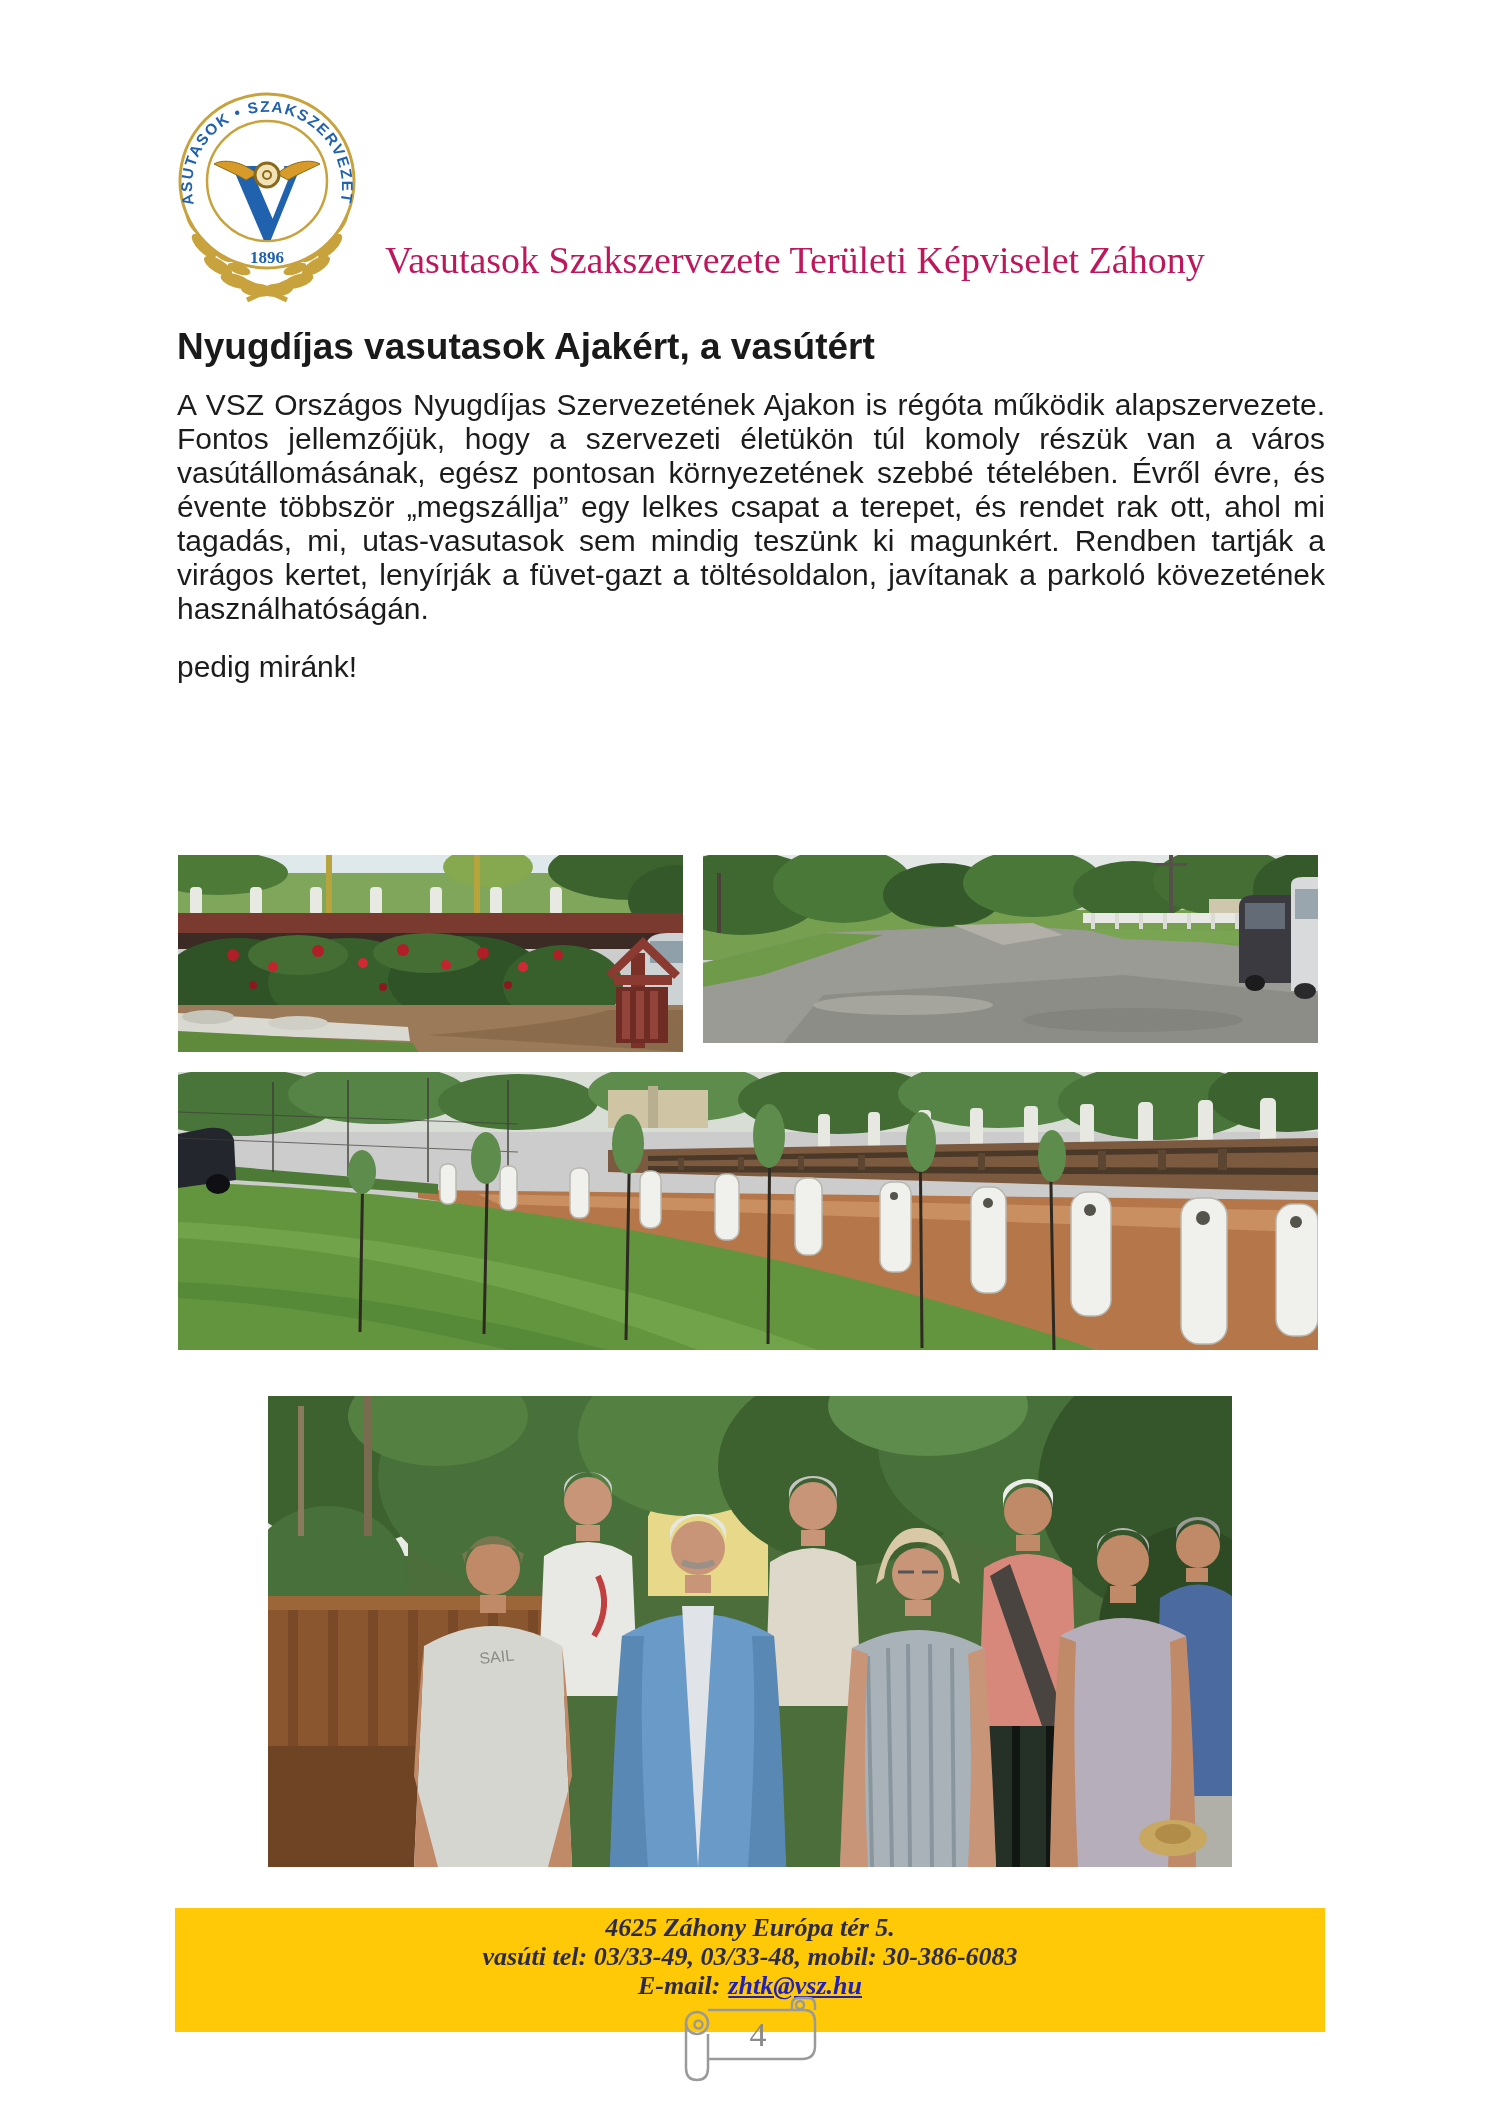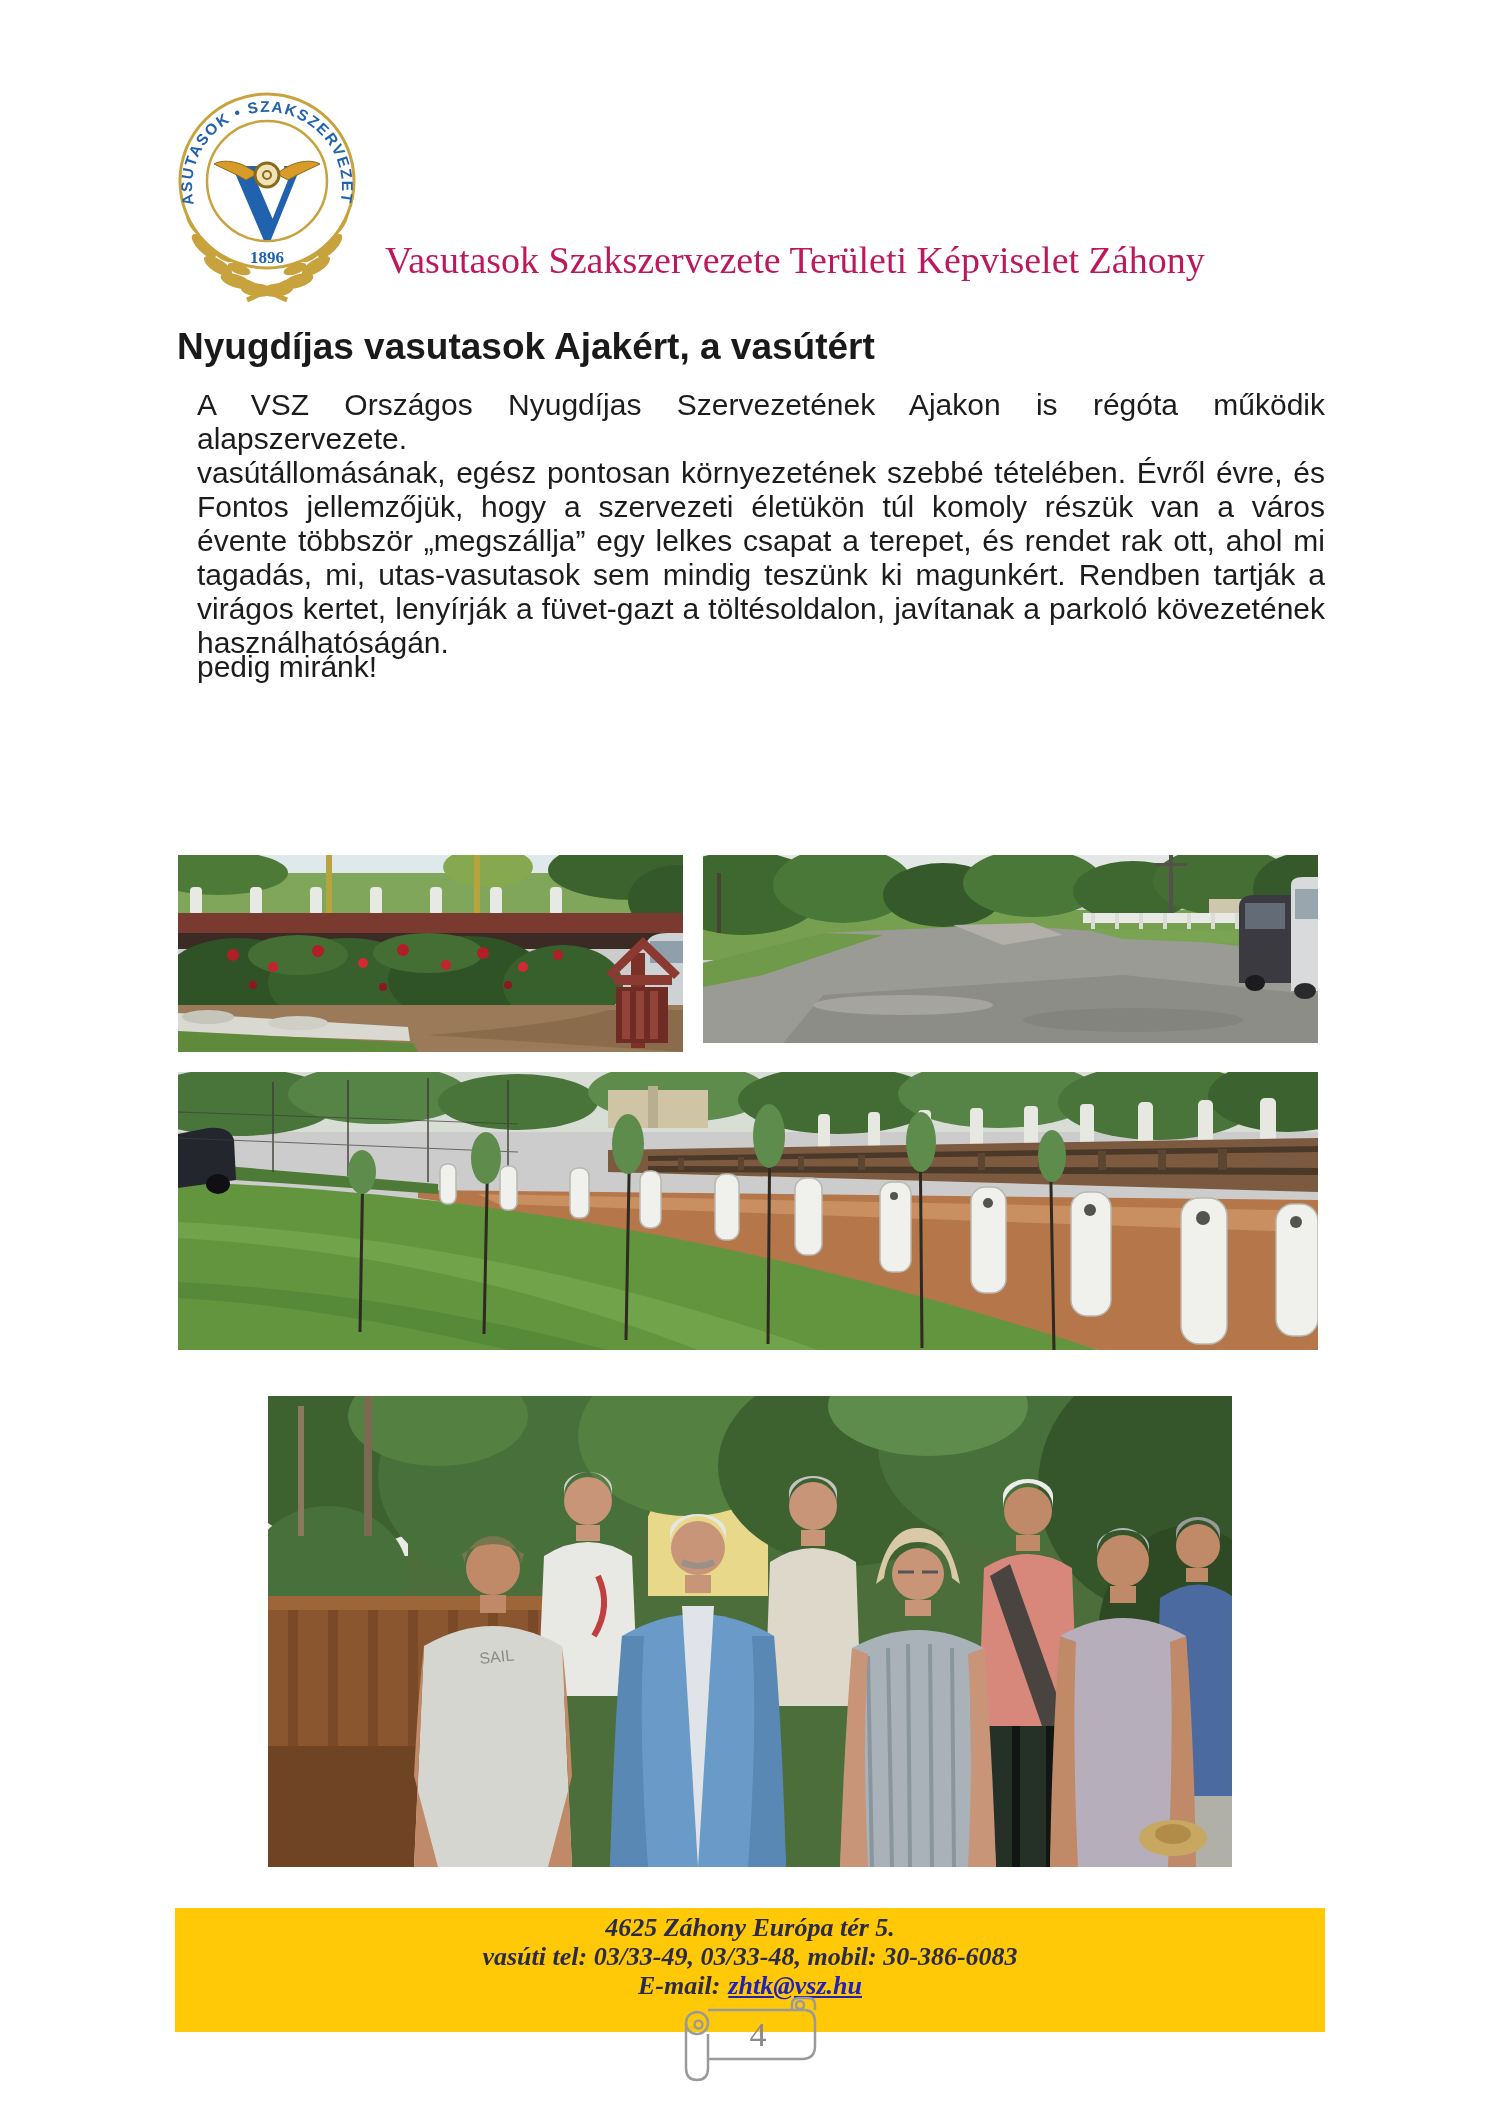--- a/index.html
+++ b/index.html
@@ -23,21 +23,21 @@
     left:385px;top:238px;width:1000px;
     font-family:"Liberation Serif",serif;font-size:38px;color:#be185d;white-space:nowrap;
   }
   .title{
     left:177px;top:326px;width:1148px;
     font-size:37px;font-weight:bold;color:#1a1a1a;letter-spacing:0;
   }
   .bodytext{left:177px;width:1148px;font-size:30px;line-height:34px;color:var(--body-text);}
   .para1{top:388px;}
   .para2{top:650px;}
-  .jline{text-align:justify;text-align-last:justify;margin-left:20px;}
+  .jline{text-align:justify;text-align-last:justify;}
   .jline.last{text-align-last:left;}
   .signature{left:177px;top:733px;width:1148px;text-align:right;font-size:30px;line-height:34px;}
   .photo{position:absolute;overflow:hidden;background:#cccccc;}
   .photo svg{display:block;width:100%;height:100%;}
   .photo-roses{left:178px;top:855px;width:505px;height:197px;}
   .photo-gravel{left:703px;top:855px;width:615px;height:188px;}
   .photo-bollards{left:178px;top:1072px;width:1140px;height:278px;}
   .photo-group{left:268px;top:1396px;width:964px;height:471px;}
   .footer-bar{left:175px;top:1908px;width:1150px;height:124px;background:var(--footer-bg);}
   .footer-text{
@@ -104,22 +104,22 @@
 
     <text x="105" y="185" text-anchor="middle" font-family="Liberation Serif, serif" font-size="17" font-weight="bold" fill="#2162ae">1896</text>
   </svg>
 
   <div class="abs org-line">Vasutasok Szakszervezete Területi Képviselet Záhony</div>
 
   <h1 class="abs title">Nyugdíjas vasutasok Ajakért, a vasútért</h1>
 
   <div class="abs bodytext para1">
     <div class="jline">A VSZ Országos Nyugdíjas Szervezetének Ajakon is régóta működik alapszervezete.</div>
+    <div class="jline">Fontos jellemzőjük, hogy a szervezeti életükön túl komoly részük van a város</div>
     <div class="jline">vasútállomásának, egész pontosan környezetének szebbé tételében. Évről évre, és</div>
-    <div class="jline">Fontos jellemzőjük, hogy a szervezeti életükön túl komoly részük van a város</div>
     <div class="jline">évente többször „megszállja” egy lelkes csapat a terepet, és rendet rak ott, ahol mi</div>
     <div class="jline">tagadás, mi, utas-vasutasok sem mindig teszünk ki magunkért. Rendben tartják a</div>
     <div class="jline">virágos kertet, lenyírják a füvet-gazt a töltésoldalon, javítanak a parkoló kövezetének</div>
     <div class="jline last">használhatóságán.</div>
   </div>
 
   <div class="abs bodytext para2">
     <div class="jline last">pedig miránk!</div>
   </div>
 

